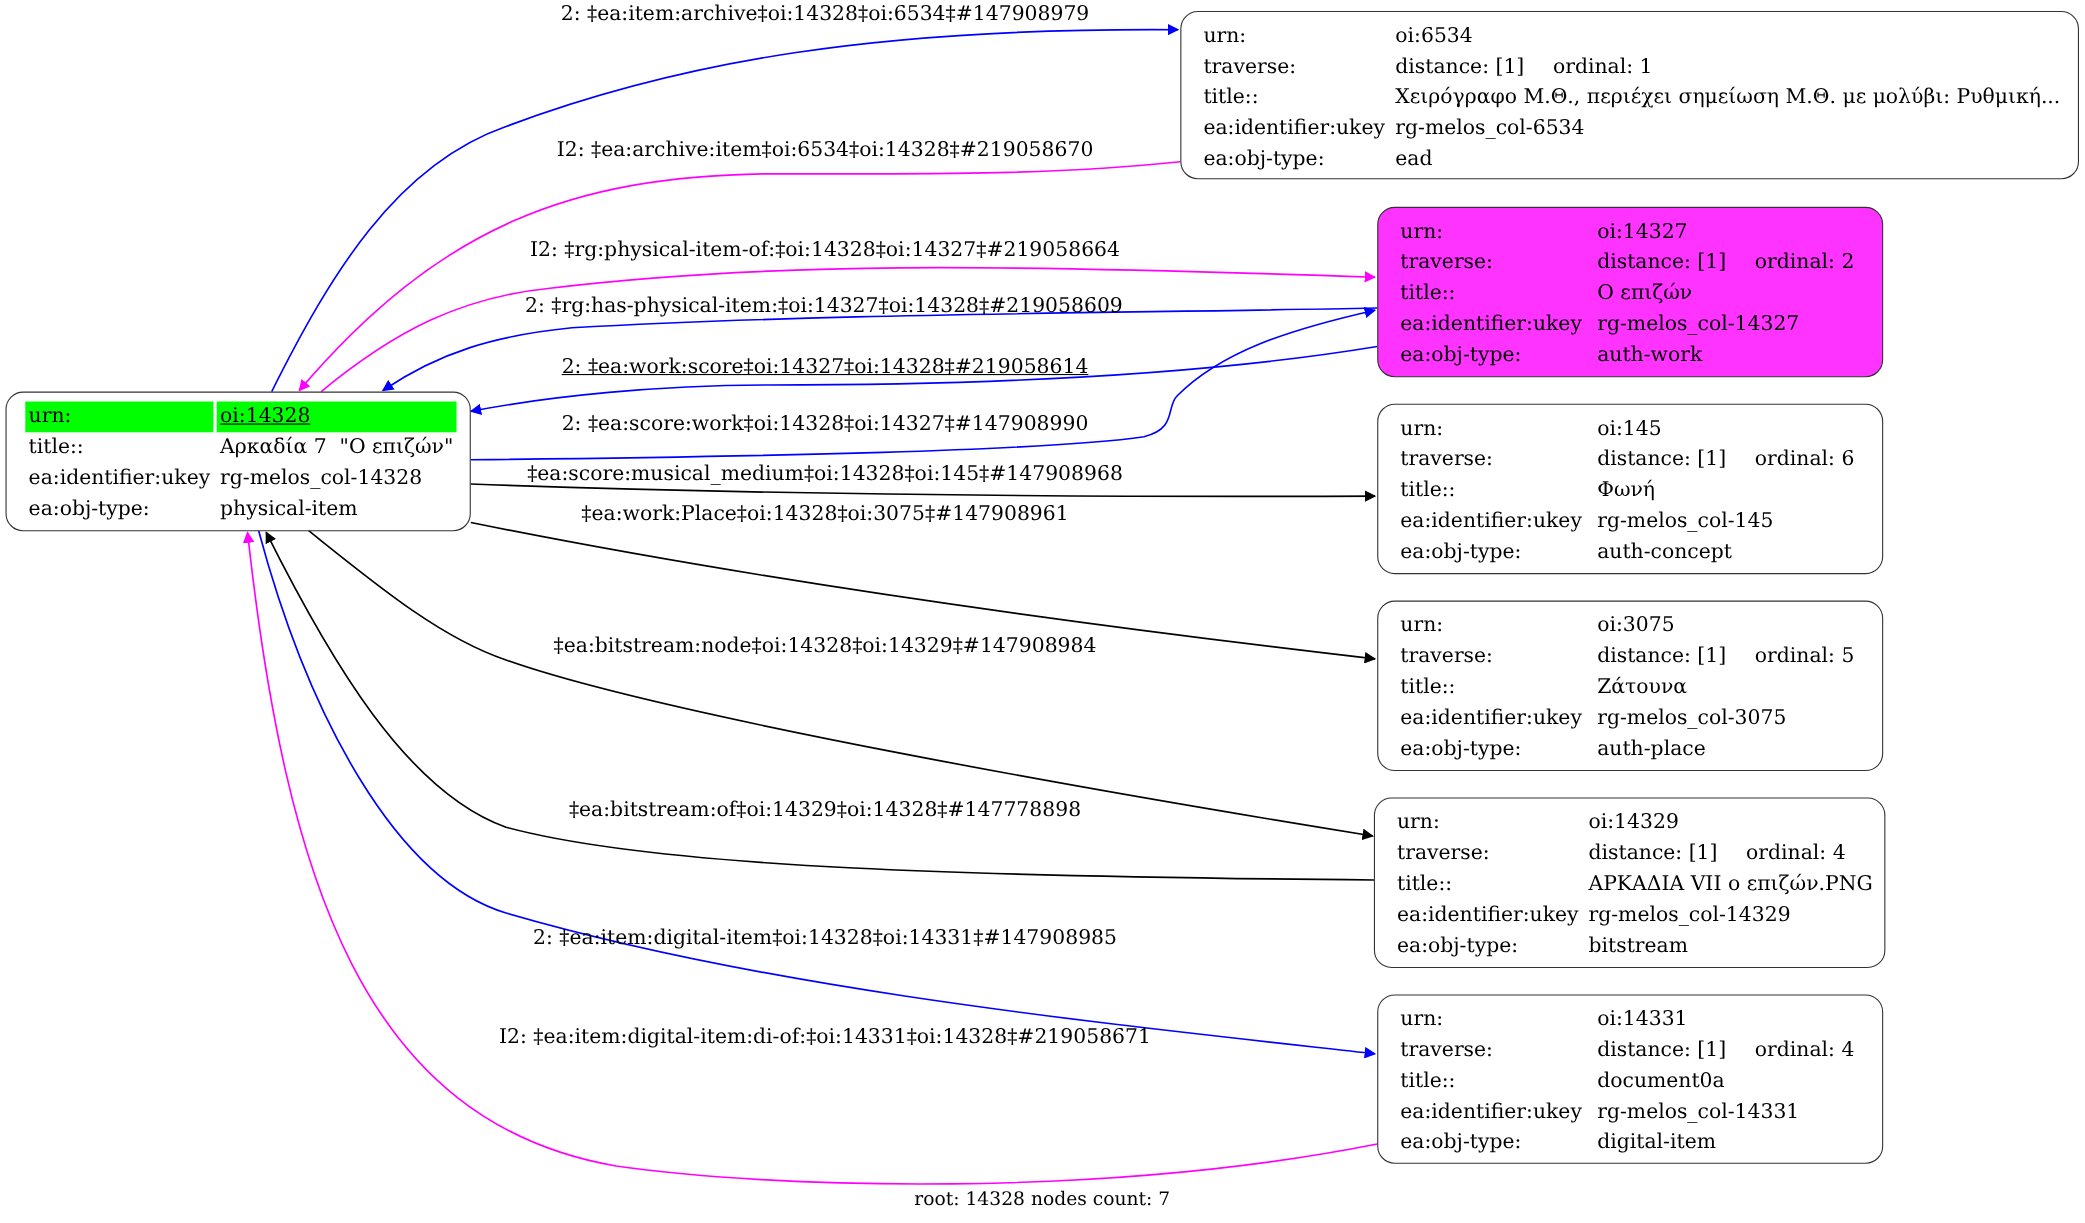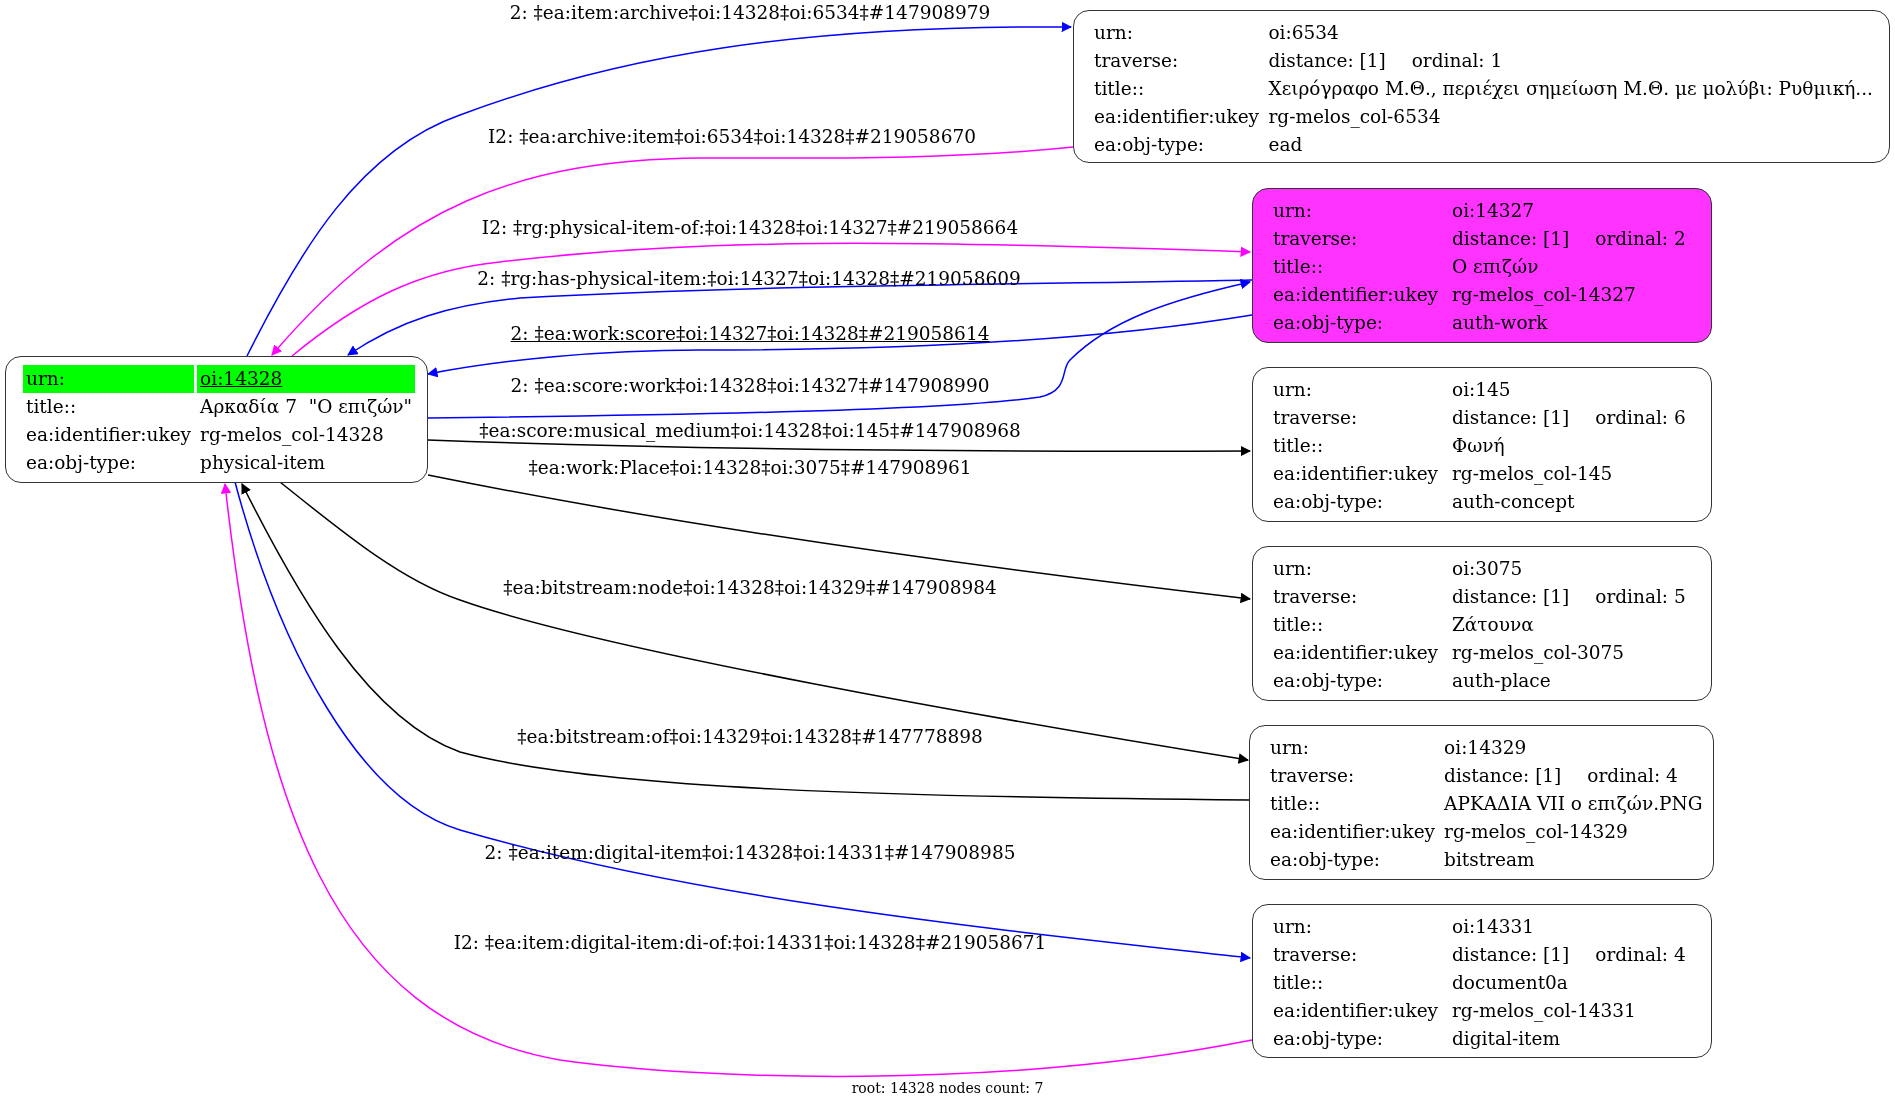--- a/index.html
+++ b/index.html
@@ -7,21 +7,21 @@
          font-family: "DejaVu Serif", "Liberation Serif", serif; color: #000; }
   #edges { position: absolute; left: 0; top: 0; width: 1895px; height: 1112px; }
   .edge-label { position: absolute; font-size: 18.5px; white-space: nowrap; transform: translateX(-50%); line-height: 22px; }
   .node { position: absolute; border: 1.5px solid #333; border-radius: 16px; background: #fff; box-sizing: border-box; padding: 8px 10px 8px 14px; }
   .node.fill-magenta { background: #ff33ff; }
   .node table { border-collapse: separate; border-spacing: 3px 0; }
   .node td { font-size: 18.5px; line-height: 28px; padding: 0 3px; white-space: nowrap; vertical-align: middle; }
   .node td.k { width: 170px; }
   .node tr.hl td { background: #00ff00; }
   .trav-ord { display: inline-block; margin-left: 26px; }
-  .footer { position: absolute; left: 50%; transform: translateX(-50%); top: 1080px; font-size: 14px; white-space: nowrap; }
+  .footer { position: absolute; left: 50%; transform: translateX(-50%); top: 1080px; font-size: 17px; white-space: nowrap; }
 </style>
 </head>
 <body>
 
 <svg id="edges" xmlns="http://www.w3.org/2000/svg">
   <defs>
     <marker id="ah-blue" viewBox="0 0 10 10" refX="9" refY="5" markerWidth="7" markerHeight="7" orient="auto">
         <path d="M0,0 L10,5 L0,10 z" fill="#0000ff"></path>
       </marker>
     <marker id="ah-magenta" viewBox="0 0 10 10" refX="9" refY="5" markerWidth="7" markerHeight="7" orient="auto">
@@ -51,21 +51,21 @@
   <path d="M280,482 C340,530 400,580 460,600 C600,650 1000,720 1248,760" stroke="#000000" stroke-width="1.5" fill="none" marker-end="url(#ah-black)"></path>
 
   <path d="M1249,800 C900,797 600,790 460,752 C370,720 300,600 242,484" stroke="#000000" stroke-width="1.5" fill="none" marker-end="url(#ah-black)"></path>
 
   <path d="M235,482 C280,650 360,800 460,830 C700,900 1000,930 1250,958" stroke="#0000ff" stroke-width="1.5" fill="none" marker-end="url(#ah-blue)"></path>
 
   <path d="M1252,1040 C1000,1090 700,1080 560,1060 C330,1020 260,800 225,484" stroke="#ff00ff" stroke-width="1.5" fill="none" marker-end="url(#ah-magenta)"></path>
 </svg>
 
 <div class="edge-label" style="left:750px; top:2px;">2: ‡ea:item:archive‡oi:14328‡oi:6534‡#147908979</div>
-<div class="edge-label" style="left:732px; top:126px;">I2: ‡ea:archive:item‡oi:6534‡oi:14328‡#219058670</div>
+<div class="edge-label" style="left:750px; top:126px;">I2: ‡ea:archive:item‡oi:6534‡oi:14328‡#219058670</div>
 <div class="edge-label" style="left:750px; top:217px;">I2: ‡rg:physical-item-of:‡oi:14328‡oi:14327‡#219058664</div>
 <div class="edge-label" style="left:749px; top:268px;">2: ‡rg:has-physical-item:‡oi:14327‡oi:14328‡#219058609</div>
 <div class="edge-label" style="left:750px; top:323px;text-decoration:underline;">2: ‡ea:work:score‡oi:14327‡oi:14328‡#219058614</div>
 <div class="edge-label" style="left:750px; top:375px;">2: ‡ea:score:work‡oi:14328‡oi:14327‡#147908990</div>
 <div class="edge-label" style="left:750px; top:420px;">‡ea:score:musical_medium‡oi:14328‡oi:145‡#147908968</div>
 <div class="edge-label" style="left:750px; top:457px;">‡ea:work:Place‡oi:14328‡oi:3075‡#147908961</div>
 <div class="edge-label" style="left:750px; top:577px;">‡ea:bitstream:node‡oi:14328‡oi:14329‡#147908984</div>
 <div class="edge-label" style="left:750px; top:726px;">‡ea:bitstream:of‡oi:14329‡oi:14328‡#147778898</div>
 <div class="edge-label" style="left:750px; top:799px;margin-top:43px;">2: ‡ea:item:digital-item‡oi:14328‡oi:14331‡#147908985</div>
 <div class="edge-label" style="left:750px; top:932px;text-align:center;">I2: ‡ea:item:digital-item:di-of:‡oi:14331‡oi:14328‡#219058671</div>

